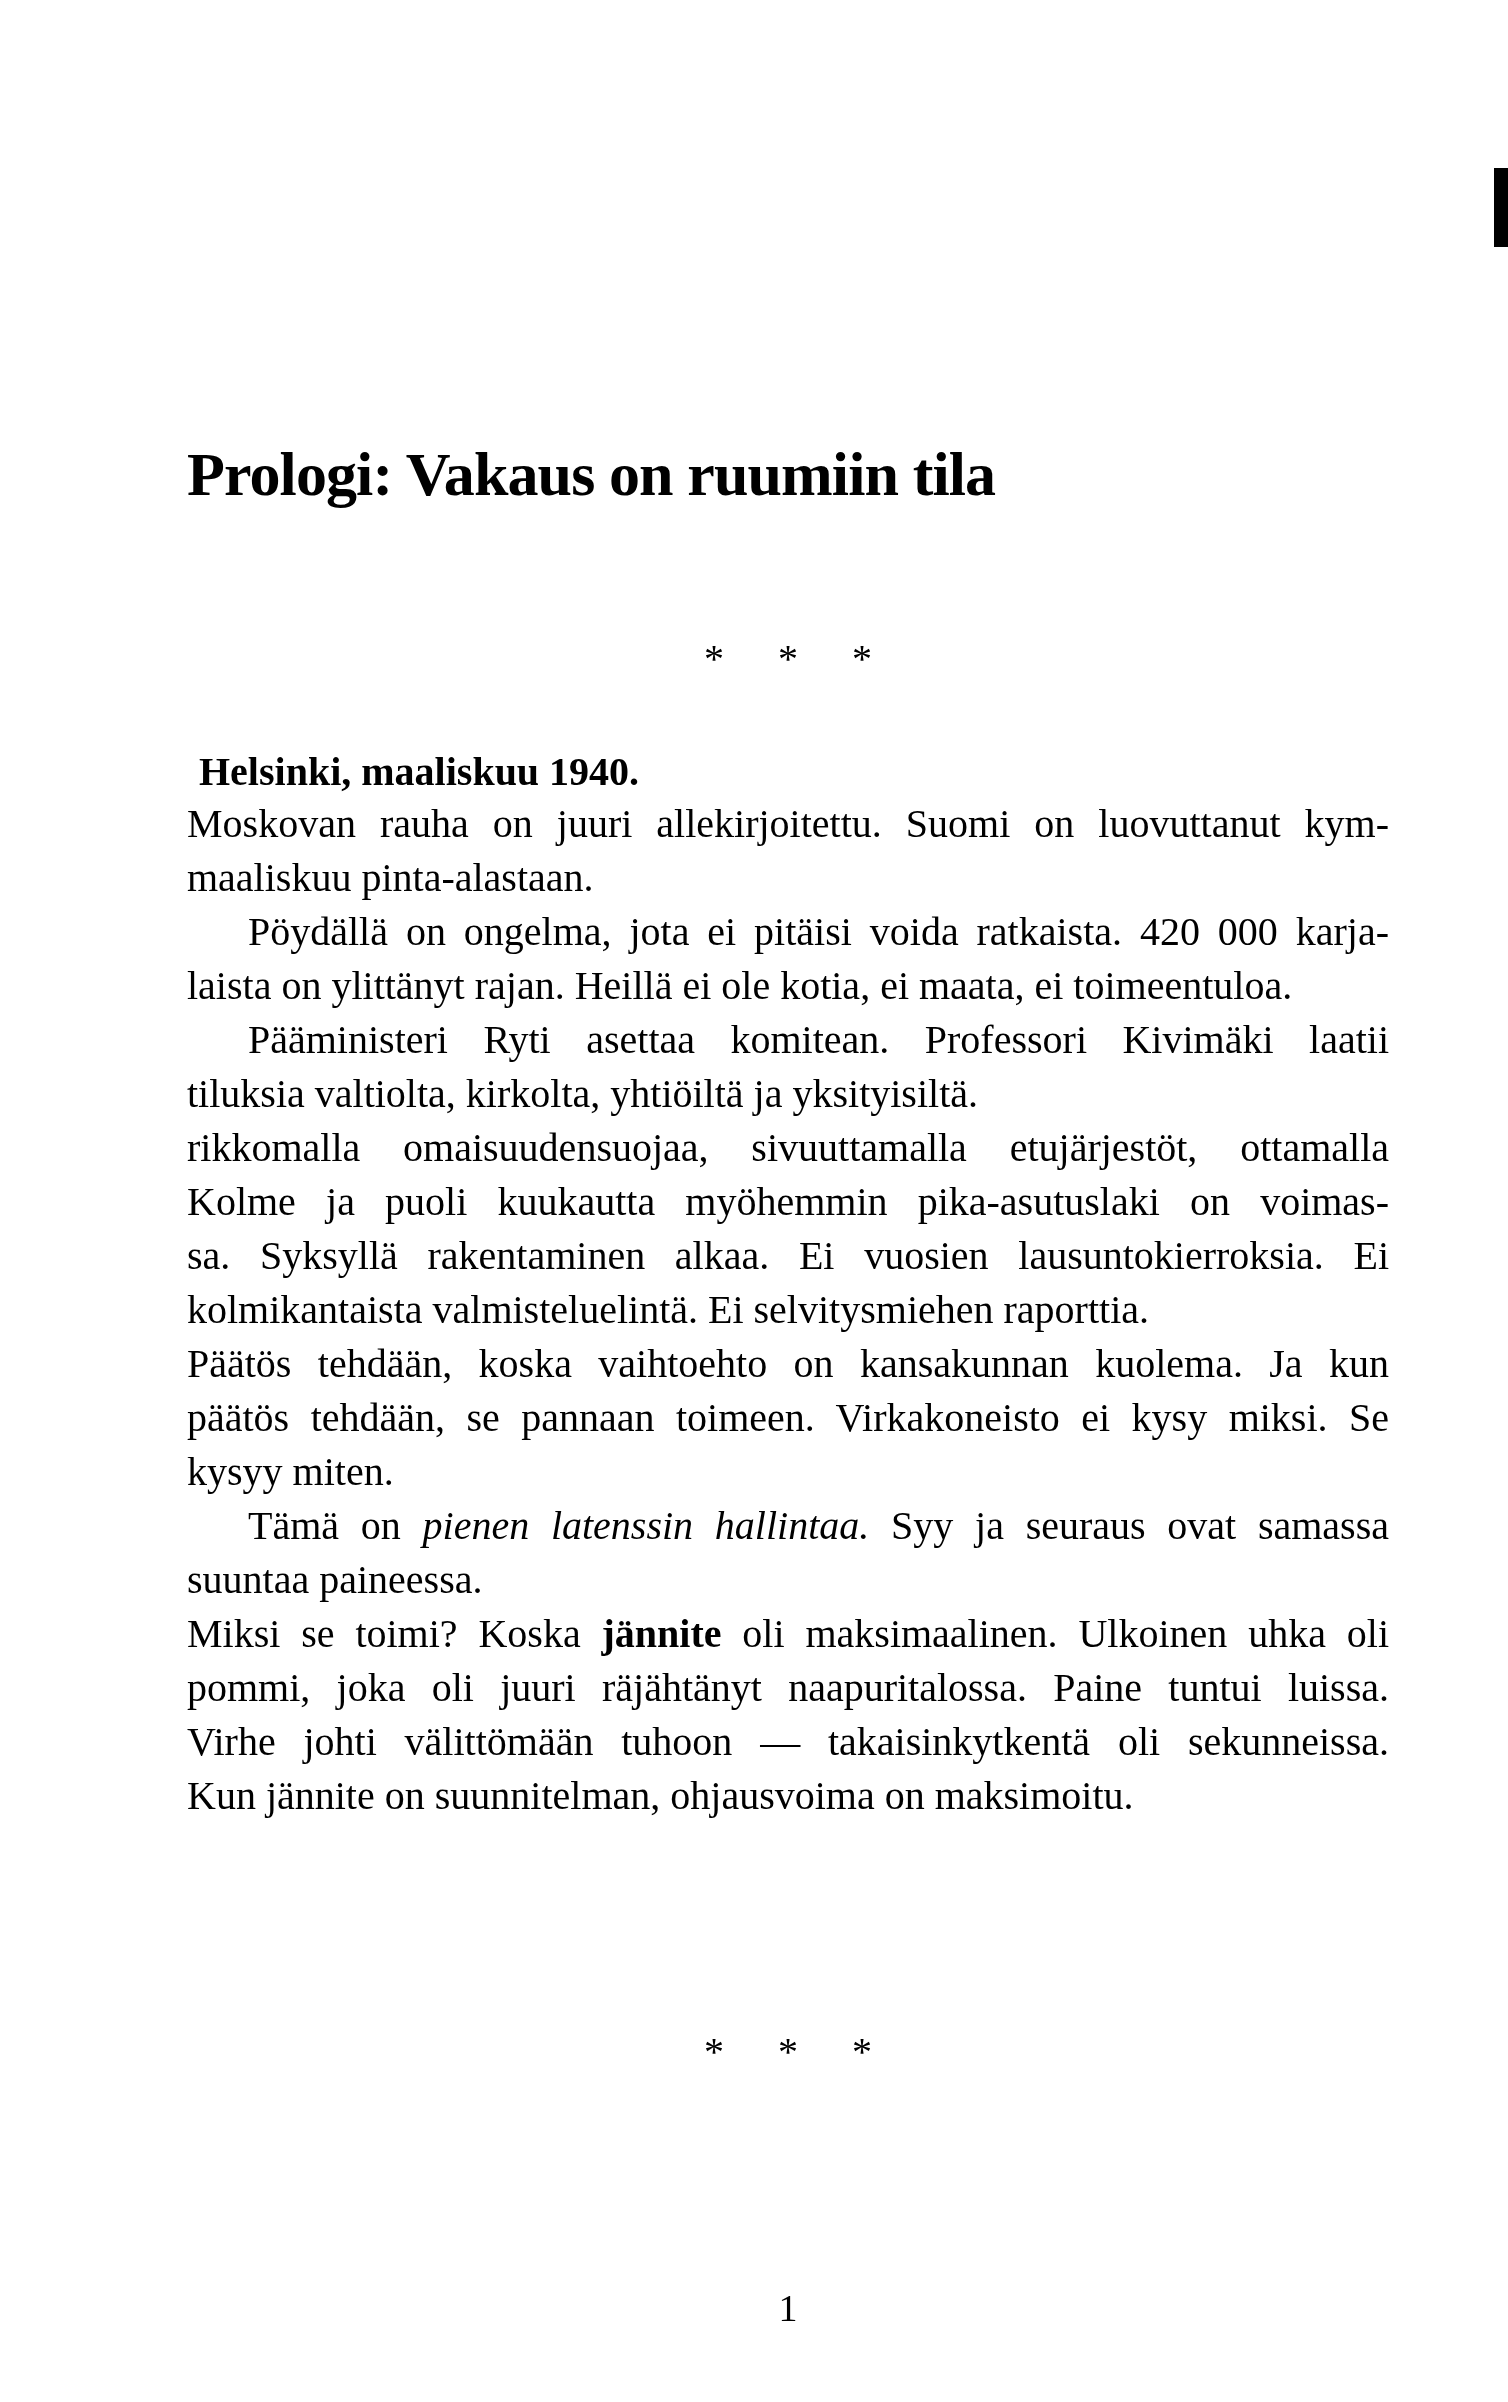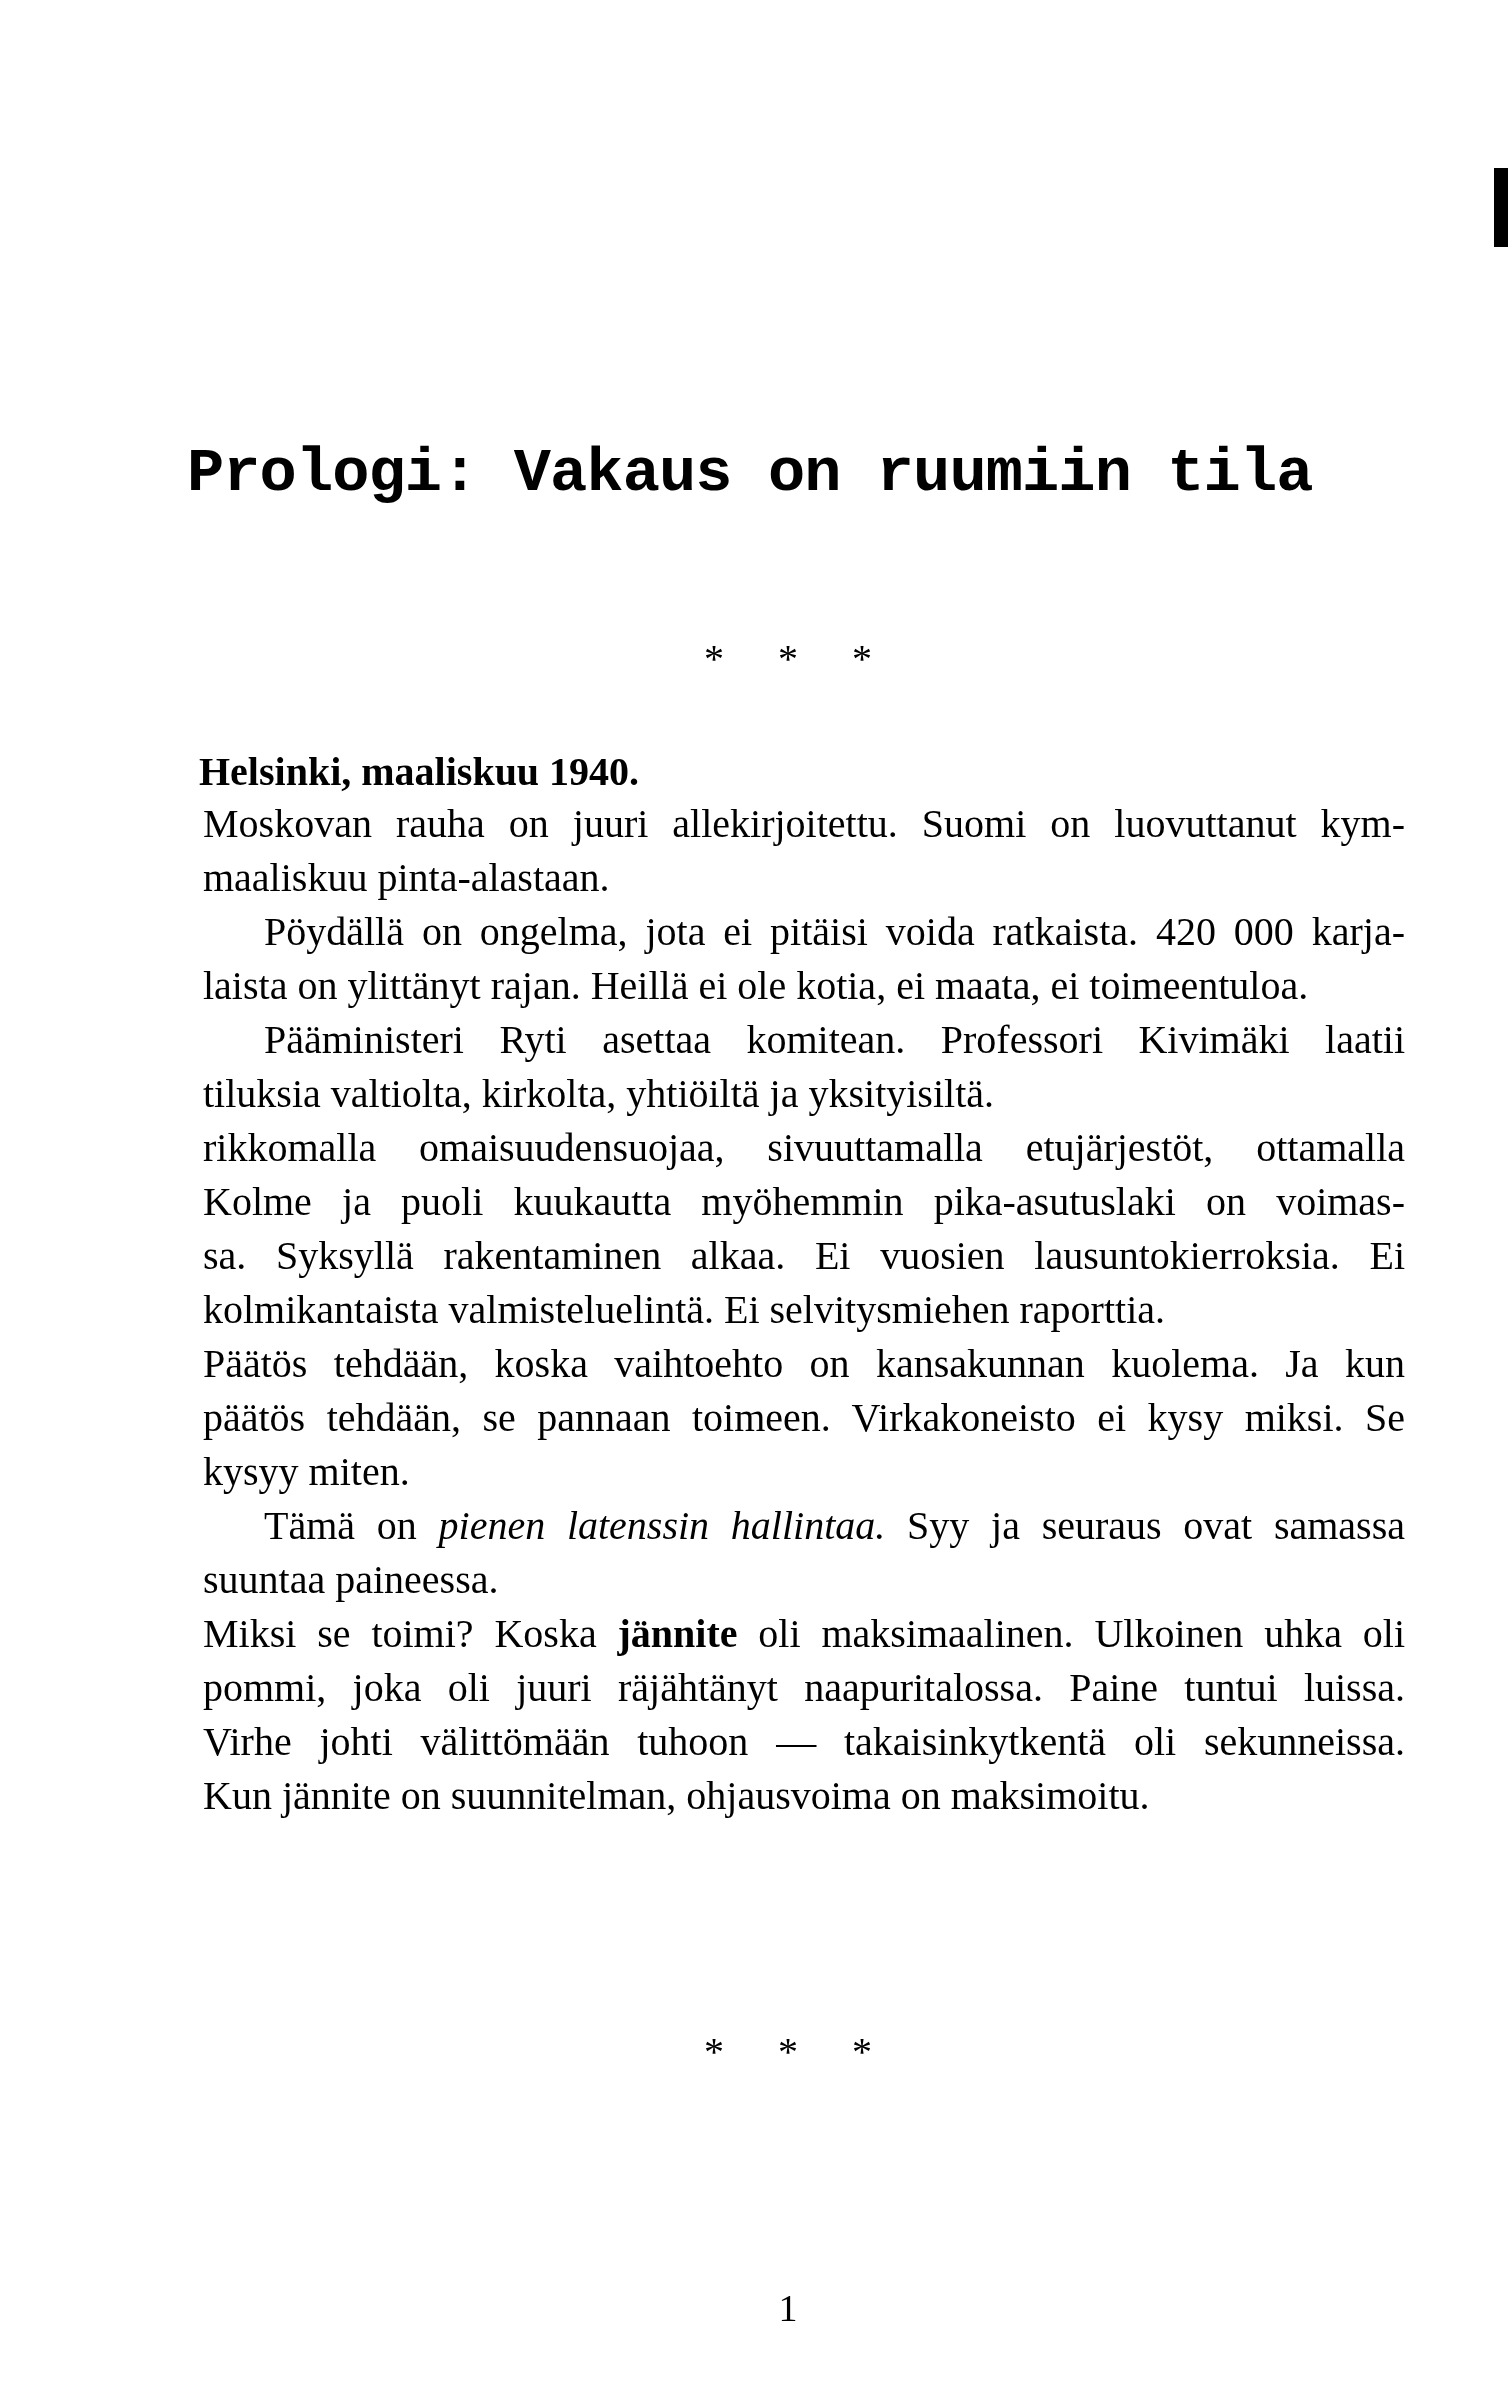--- a/index.html
+++ b/index.html
@@ -24,21 +24,20 @@
   .title {
     position: absolute;
     left: 187px;
     top: 401px;
     width: 1202px;
     font-size: 62px;
     font-weight: bold;
     letter-spacing: -0.9px;
     line-height: 1;
     white-space: nowrap;
-    font-family: Liberation Mono, monospace;
   }
   .stars {
     position: absolute;
     left: 187px;
     width: 1202px;
     text-align: center;
     font-size: 40px;
     line-height: 1;
     word-spacing: 44px;
   }
@@ -54,21 +53,20 @@
     line-height: 1;
     margin-left: 12px;
   }
   .body-text {
     position: absolute;
     left: 187px;
     top: 797px;
     width: 1202px;
     font-size: 40px;
     line-height: 54px;
-    margin-left: 16px;
   }
   .line {
     text-align: justify;
     text-align-last: justify;
     white-space: normal;
   }
   .line.last { text-align-last: left; }
   .line.indent { padding-left: 61px; font-family: Liberation Serif, serif; }
   .line span.b { font-weight: bold; }
   .line span.i { font-style: italic; }

